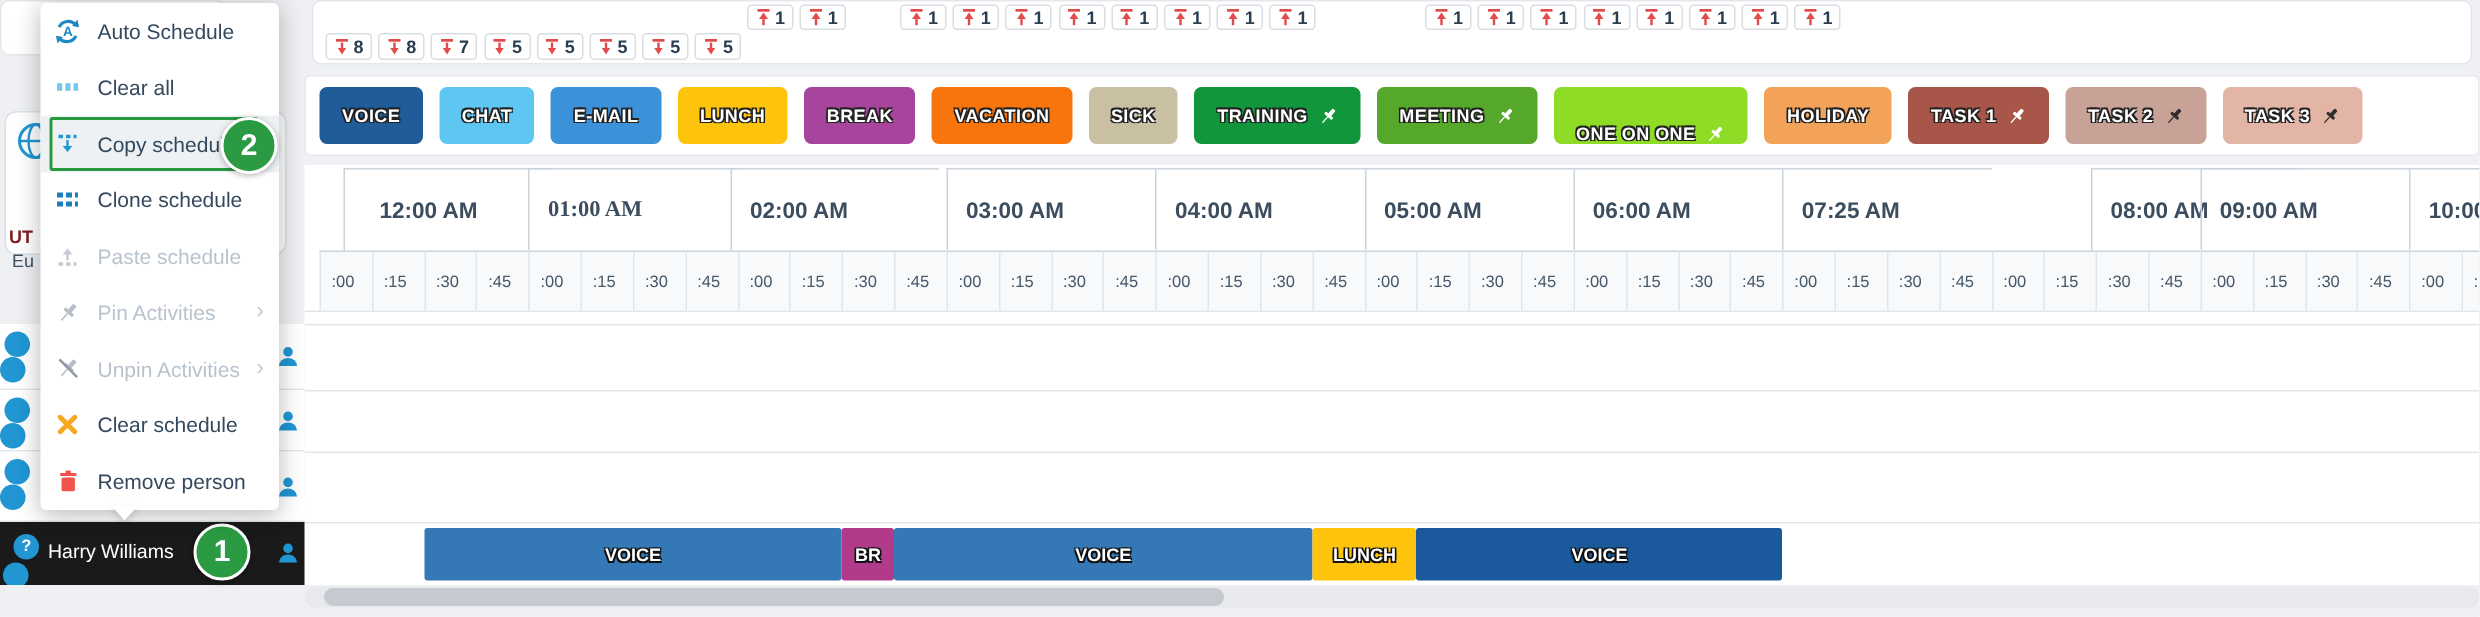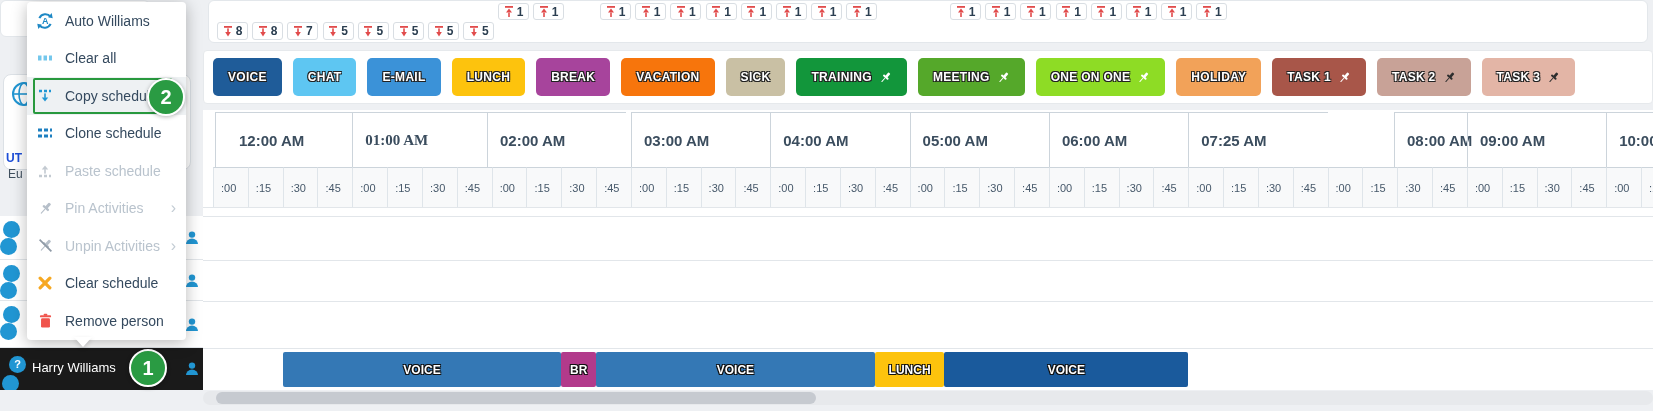--- a/index.html
+++ b/index.html
@@ -321,21 +321,21 @@
       <div class="act-btn" style="background: rgb(85, 168, 42); text-align: right;">
         <span>MEETING</span>
         <svg width="13" height="13" viewBox="0 0 14 14">
           <g transform="rotate(42 7 7)" fill="#ffffff">
             <rect x="5.6" y="0.6" width="2.8" height="5.4" rx="0.8"></rect>
             <rect x="3.4" y="5.4" width="7.2" height="2.2" rx="1"></rect>
             <rect x="6.5" y="7.6" width="1" height="5.8" rx="0.5"></rect>
           </g>
         </svg>
       </div>
-      <div class="act-btn" style="background: rgb(142, 220, 37);">
+      <div class="act-btn" style="background: rgb(142, 220, 37); align-items: flex-end;">
         <span>ONE ON ONE</span>
         <svg width="13" height="13" viewBox="0 0 14 14">
           <g transform="rotate(42 7 7)" fill="#ffffff">
             <rect x="5.6" y="0.6" width="2.8" height="5.4" rx="0.8"></rect>
             <rect x="3.4" y="5.4" width="7.2" height="2.2" rx="1"></rect>
             <rect x="6.5" y="7.6" width="1" height="5.8" rx="0.5"></rect>
           </g>
         </svg>
       </div>
       <div class="act-btn" style="background: rgb(242, 162, 89);">
@@ -367,21 +367,21 @@
           <g transform="rotate(42 7 7)" fill="#2e2e2e">
             <rect x="5.6" y="0.6" width="2.8" height="5.4" rx="0.8"></rect>
             <rect x="3.4" y="5.4" width="7.2" height="2.2" rx="1"></rect>
             <rect x="6.5" y="7.6" width="1" height="5.8" rx="0.5"></rect>
           </g>
         </svg>
       </div>
     </div>
 
   <div id="grid-panel">
-      <div class="hour-cell" style="left: 12px; width: 139.32px; padding-left: 23px;">12:00 AM</div>
+      <div class="hour-cell" style="left: 26px; width: 139.32px; padding-left: 23px;">12:00 AM</div>
       <div class="q-cell" style="left: 10px; width: 34.83px;">:00</div>
       <div class="q-cell" style="left: 44.83px; width: 34.83px;">:15</div>
       <div class="q-cell" style="left: 79.66px; width: 34.83px;">:30</div>
       <div class="q-cell" style="left: 114.49px; width: 34.83px;">:45</div>
       <div class="hour-cell" style="left: 149.32px; width: 139.32px; font-family: Liberation Serif, serif;">01:00 AM</div>
       <div class="q-cell" style="left: 149.32px; width: 34.83px;">:00</div>
       <div class="q-cell" style="left: 184.15px; width: 34.83px;">:15</div>
       <div class="q-cell" style="left: 218.98px; width: 34.83px;">:30</div>
       <div class="q-cell" style="left: 253.81px; width: 34.83px;">:45</div>
       <div class="hour-cell" style="left: 284px; width: 139.32px;">02:00 AM</div>
@@ -482,35 +482,35 @@
   <div id="hscroll-track"></div>
   <div id="hscroll-thumb"></div>
 
   <div id="tz-panel">
     <svg style="position:absolute;left:7px;top:6px;" width="26" height="26" viewBox="0 0 26 26">
       <circle cx="13" cy="13" r="11" fill="none" stroke="#2196d3" stroke-width="2"></circle>
       <ellipse cx="13" cy="13" rx="5" ry="11" fill="none" stroke="#2196d3" stroke-width="1.6"></ellipse>
       <line x1="2" y1="13" x2="24" y2="13" stroke="#2196d3" stroke-width="1.6"></line>
     </svg>
     <div class="tz-line" style="top:60px;margin-top:32px;">Eu</div>
-    <div class="tz-line" style="top:76px;left:2px;font-weight:bold;color:#1d4ed8;">UT</div>
+    <div class="tz-line" style="top:76px;left:2px;font-weight:bold;color:#7f1d1d;">UT</div>
   </div>
 
   <div id="context-menu">
       <div class="mitem">
         <div class="ic">
           <svg width="18" height="18" viewBox="0 0 17 17">
             <path d="M13.8 4.6 A6.2 6.2 0 0 0 3.2 5.8" fill="none" stroke="#1e88c5" stroke-width="2"></path>
             <polygon points="14.8,1 15.8,5.8 11.4,5.0" fill="#1e88c5"></polygon>
             <path d="M3.2 12.4 A6.2 6.2 0 0 0 13.8 11.2" fill="none" stroke="#1e88c5" stroke-width="2"></path>
             <polygon points="2.2,16 1.2,11.2 5.6,12" fill="#1e88c5"></polygon>
             <text x="5.6" y="11.4" font-size="8.5" font-weight="bold" fill="#1e88c5" font-family="sans-serif">A</text>
           </svg>
         </div>
-        <span class="lbl">Auto Williams</span>
+        <span class="lbl">Auto Schedule</span>
       </div>
       <div class="mitem">
         <div class="ic">
           <svg width="16" height="10" viewBox="0 0 16 10">
             <line x1="1" y1="5" x2="15" y2="5" stroke="#74c7ec" stroke-width="5" stroke-dasharray="3.5 2"></line>
           </svg>
         </div>
         <span class="lbl">Clear all</span>
       </div>
       <div class="mitem hl">

